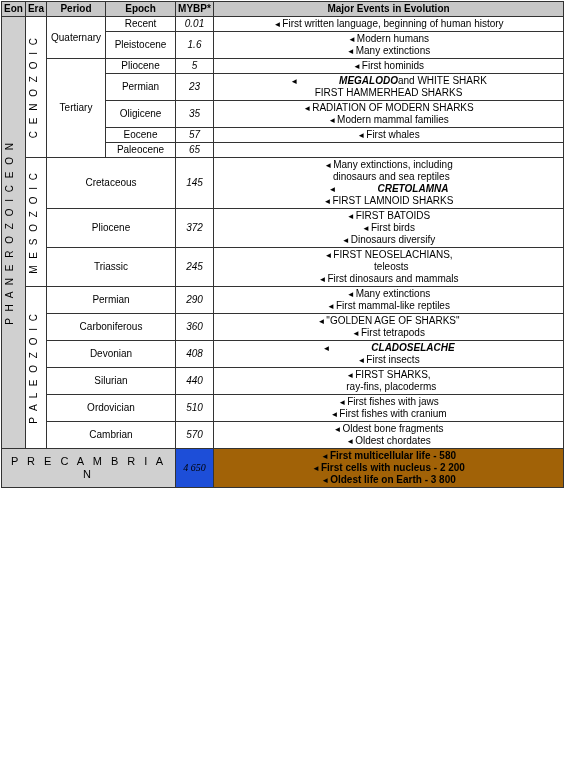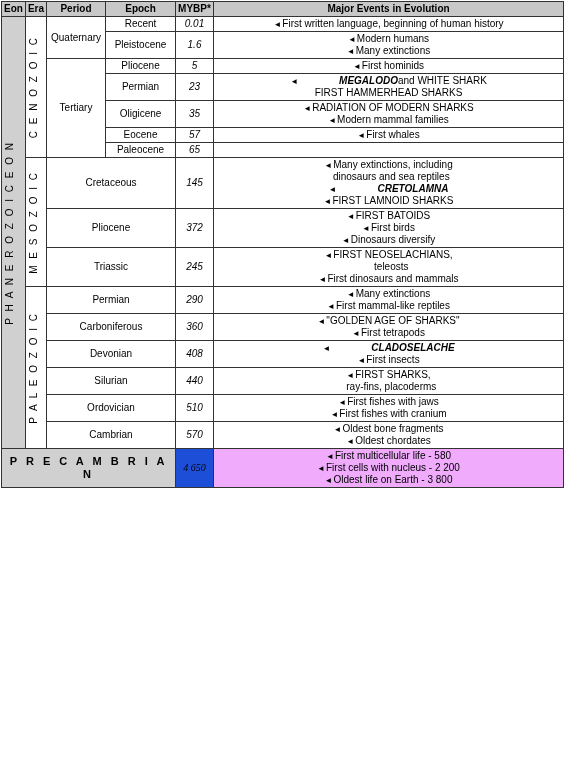--- a/index.html
+++ b/index.html
@@ -213,22 +213,22 @@
     <tr>
       <td colspan="2">Cambrian</td>
       <td class="mybp-cell">570</td>
       <td class="events-cell">
         <span class="arrow"></span>Oldest bone fragments<br>
         <span class="arrow"></span>Oldest chordates
       </td>
     </tr>
 
     <tr class="precambrian-row">
-      <td colspan="4" style="background:#d0d0d0; font-size:11px; letter-spacing:3px; font-weight:bold;margin-top:11px;">P R E C A M B R I A N</td>
+      <td colspan="4" style="background:#d0d0d0; font-size:11px; letter-spacing:3px; font-weight:normal;margin-top:11px;">P R E C A M B R I A N</td>
       <td class="mybp-cell" style="background:#1d4ed8;font-family:Liberation Serif, serif;">4 650</td>
-      <td class="events-cell" style="background:#f0abfc;">
+      <td class="events-cell" style="background:#a16207;font-weight:bold;">
         <span class="arrow"></span>First multicellular life - 580<br>
         <span class="arrow"></span>First cells with nucleus - 2 200<br>
         <span class="arrow"></span>Oldest life on Earth - 3 800
       </td>
     </tr>
   </tbody>
 </table>
 
 </body></html>

